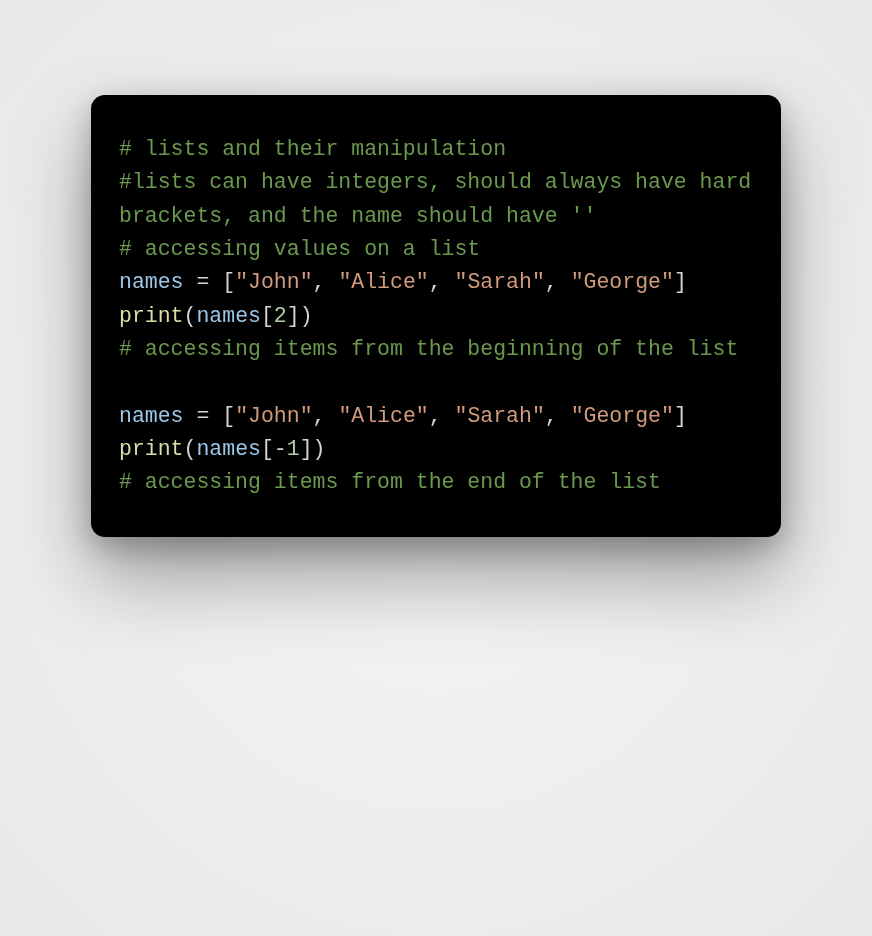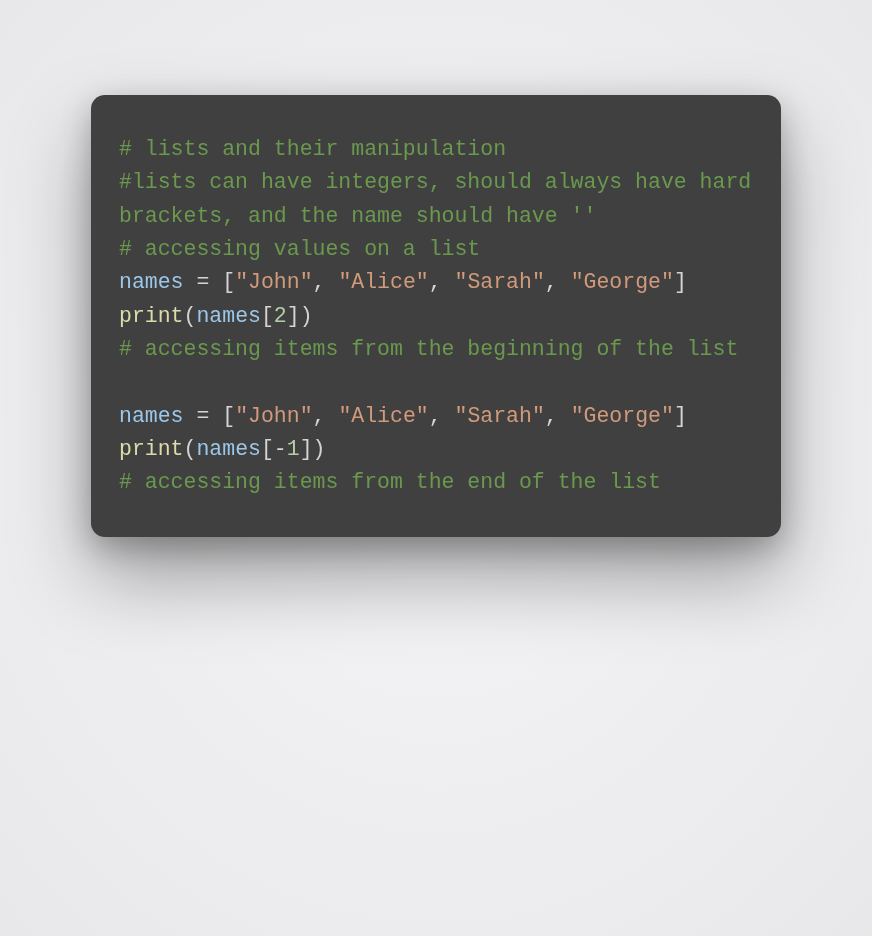--- a/index.html
+++ b/index.html
@@ -8,21 +8,21 @@
     background: #eeeef1;
     background: radial-gradient(ellipse at center, #f5f5f7 0%, #e8e8eb 100%);
     display: flex;
     align-items: flex-start;
     justify-content: center;
     padding-top: 95px;
     font-family: ui-monospace, "SF Mono", Menlo, Consolas, "Liberation Mono", monospace;
   }
   .code-card {
     width: 690px;
-    background: #404040;
+    background: #000000;
     border-radius: 14px;
     padding: 38px 28px 38px 28px;
     box-shadow: 0 40px 80px rgba(0,0,0,0.35), 0 10px 30px rgba(0,0,0,0.25);
   }
   pre.code {
     font-family: ui-monospace, "SF Mono", Menlo, Consolas, "Liberation Mono", monospace;
     font-size: 21.5px;
     line-height: 1.55;
     white-space: pre-wrap;
     word-break: break-word;

